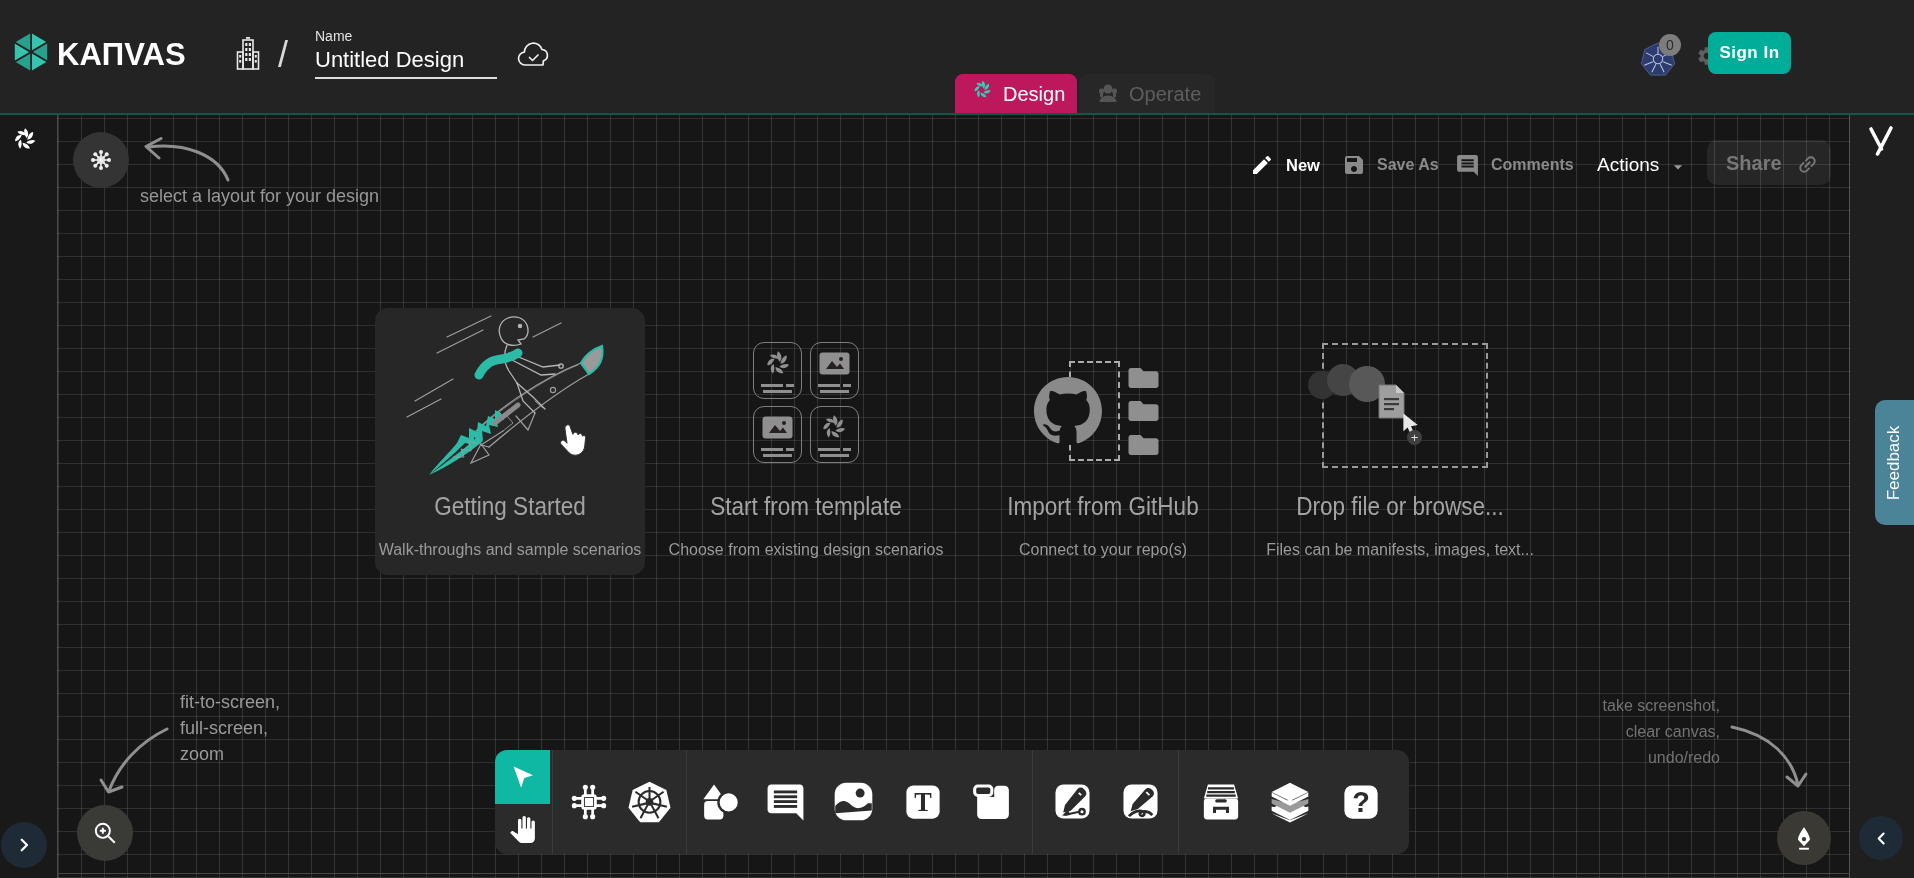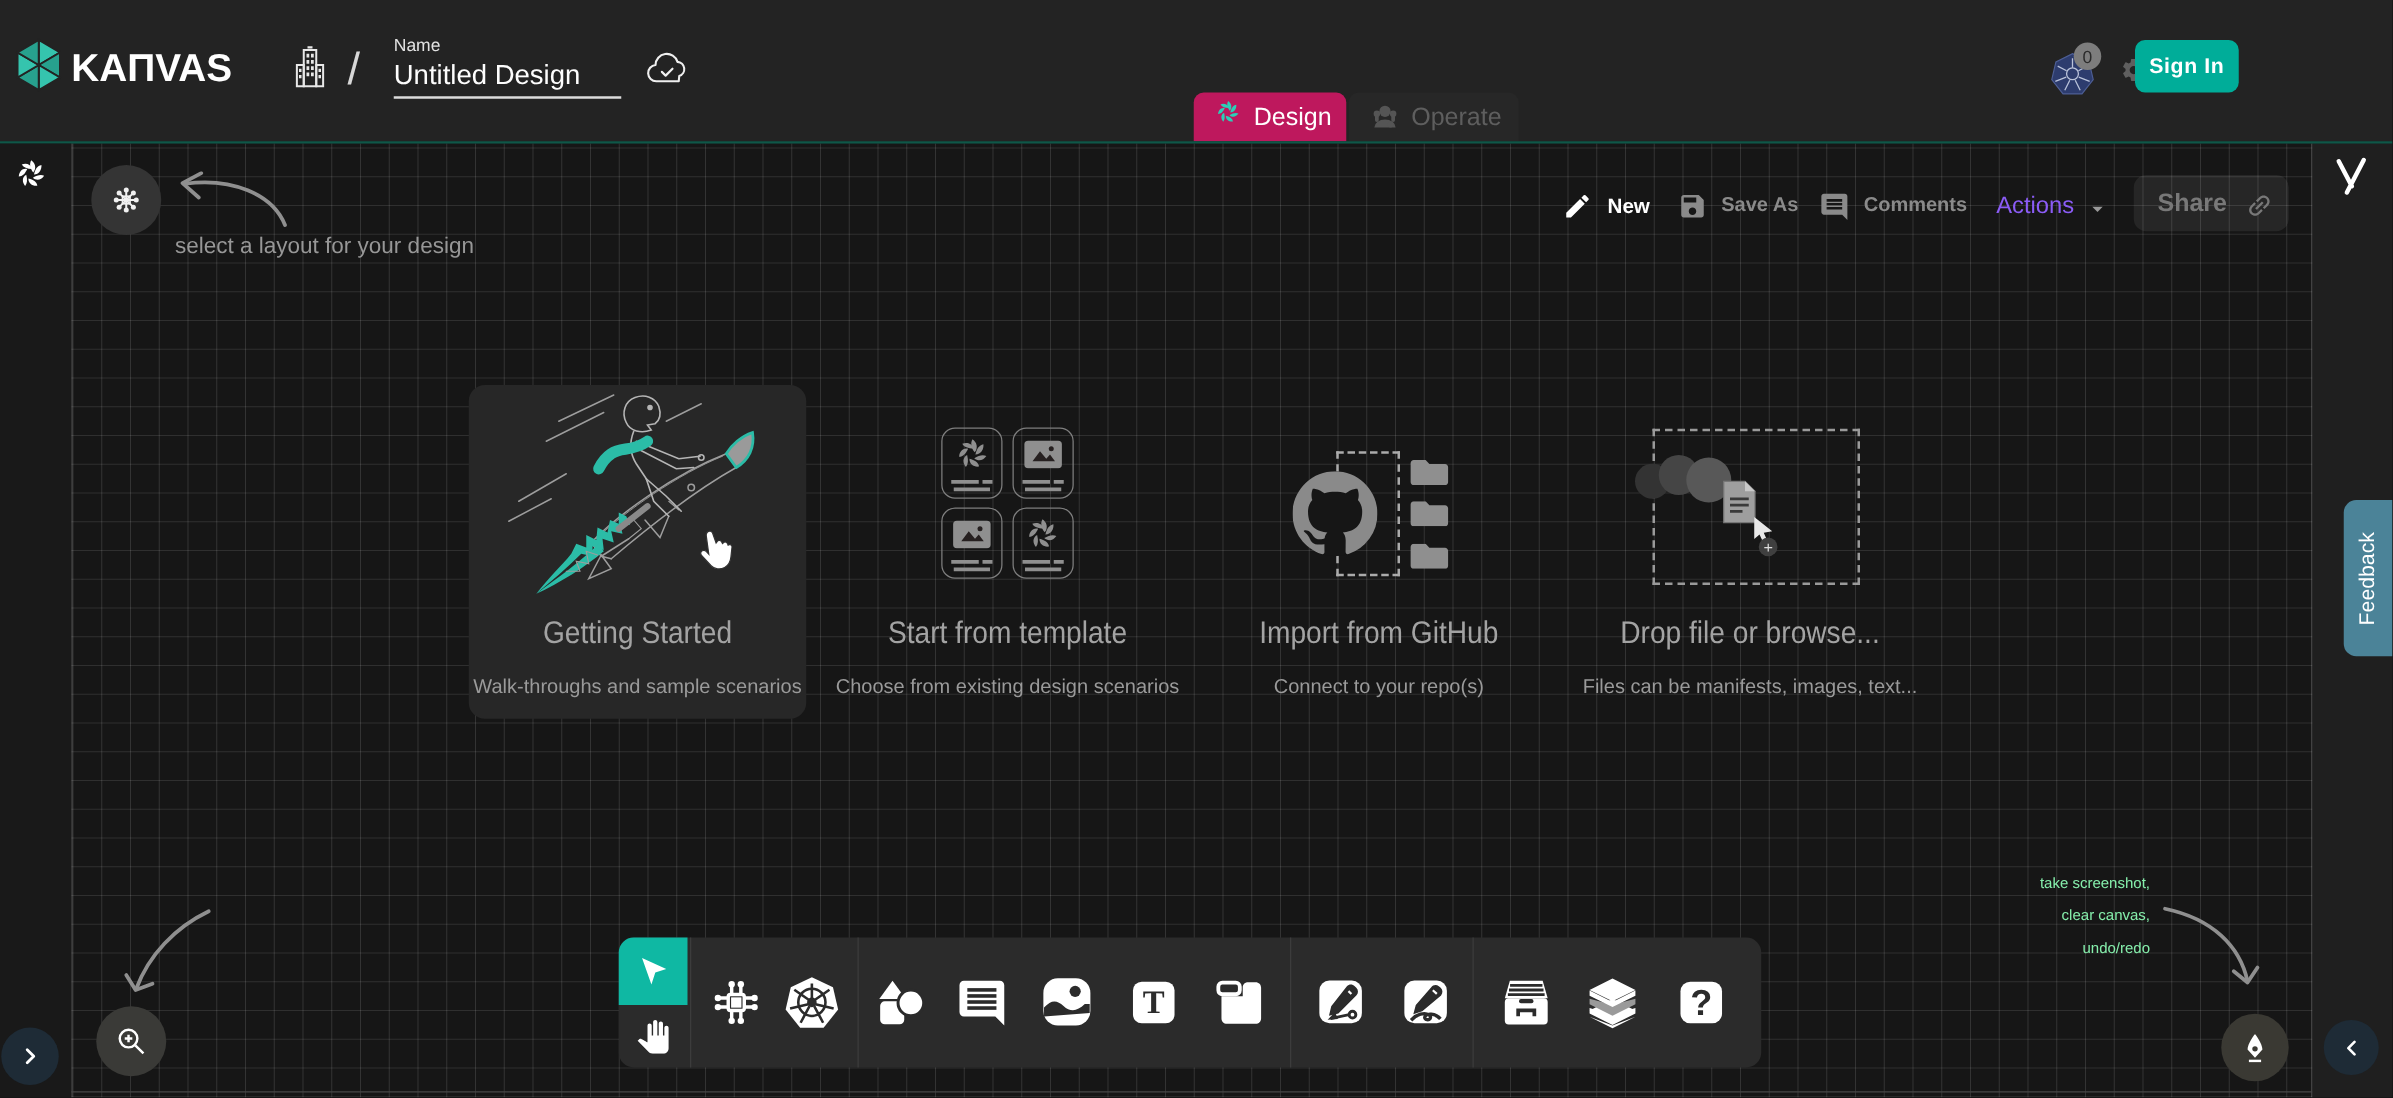--- a/index.html
+++ b/index.html
@@ -124,21 +124,21 @@
       </svg>
     <div class="abs" style="left:1286px;top:41px;font-size:16.5px;font-weight:bold;color:#fff">New</div>
     <svg class="abs" style="left:1342px;top:38px" width="24" height="24" viewBox="0 0 24 24">
         <path fill="#8a8a8a" d="M17 3H5c-1.11 0-2 .9-2 2v14c0 1.1.89 2 2 2h14c1.1 0 2-.9 2-2V7l-4-4zm-5 16c-1.66 0-3-1.34-3-3s1.34-3 3-3 3 1.34 3 3-1.34 3-3 3zm3-10H5V5h10v4z"></path>
       </svg>
     <div class="abs" style="left:1377px;top:41px;font-size:16px;font-weight:bold;color:#8a8a8a">Save As</div>
     <svg class="abs" style="left:1455px;top:38px" width="25" height="25" viewBox="0 0 24 24">
         <path fill="#8a8a8a" d="M21.99 4c0-1.1-.89-2-1.99-2H4c-1.1 0-2 .9-2 2v12c0 1.1.9 2 2 2h14l4 4-.01-18zM18 14H6v-2h12v2zm0-3H6V9h12v2zm0-3H6V6h12v2z"></path>
       </svg>
     <div class="abs" style="left:1491px;top:41px;font-size:16px;font-weight:bold;color:#8a8a8a">Comments</div>
-    <div class="abs" style="left:1597px;top:39px;font-size:19px;color:#8b5cf6">Actions</div>
+    <div class="abs" style="left:1597px;top:39px;font-size:19px;color:#ffffff">Actions</div>
     <svg class="abs" style="left:1668px;top:42px" width="20" height="20" viewBox="0 0 24 24">
         <path fill="#999" d="M7 10l5 5 5-5z"></path>
       </svg>
     <div class="abs" style="left:1707px;top:25px;width:124px;height:45px;background:rgba(255,255,255,0.07);border-radius:10px"></div>
     <div class="abs" style="left:1726px;top:37px;font-size:20px;color:#787878;font-weight:bold">Share</div>
     <svg class="abs" style="left:1796px;top:38px;transform:rotate(-45deg)" width="23" height="23" viewBox="0 0 24 24">
         <path fill="#787878" d="M3.9 12c0-1.71 1.39-3.1 3.1-3.1h4V7H7c-2.76 0-5 2.24-5 5s2.24 5 5 5h4v-1.9H7c-1.71 0-3.1-1.39-3.1-3.1zM8 13h8v-2H8v2zm9-6h-4v1.9h4c1.71 0 3.1 1.39 3.1 3.1s-1.39 3.1-3.1 3.1h-4V17h4c2.76 0 5-2.24 5-5s-2.24-5-5-5z"></path>
       </svg>
 
     <svg class="abs" style="left:12px;top:11px" width="26" height="26" viewBox="0 0 24 24">
@@ -428,26 +428,27 @@
         </svg>
     </div>
     <div class="abs" style="left:77px;top:690px;width:56px;height:56px;border-radius:50%;background:#3a3a37;display:flex;align-items:center;justify-content:center">
       <svg width="26" height="26" viewBox="0 0 24 24">
           <g stroke="#fff" stroke-width="1.8" fill="none">
             <circle cx="10" cy="10" r="6.5"></circle>
             <path d="M15 15 L21 21 M10 7.2 V12.8 M7.2 10 H12.8"></path>
           </g>
         </svg>
     </div>
+    <div class="abs" style="left:180px;top:574px;font-size:18px;color:#999;line-height:26px">fit-to-screen,<br>full-screen,<br>zoom</div>
     <svg class="abs" style="left:95px;top:605px" width="85" height="85" viewBox="0 0 85 85">
       <path d="M72 9 C45 22 24 44 14 71" fill="none" stroke="#8f8f8f" stroke-width="3" stroke-linecap="round"></path>
       <path d="M6 60 L13.5 72 L27 67" fill="none" stroke="#8f8f8f" stroke-width="3" stroke-linecap="round" stroke-linejoin="round"></path>
     </svg>
 
-    <div class="abs" style="left:1540px;top:578px;width:180px;text-align:right;font-size:12px;color:#86efac;line-height:26px">take screenshot,<br>clear canvas,<br>undo/redo</div>
+    <div class="abs" style="left:1540px;top:578px;width:180px;text-align:right;font-size:16px;color:#737373;line-height:26px">take screenshot,<br>clear canvas,<br>undo/redo</div>
     <svg class="abs" style="left:1720px;top:600px" width="90" height="85" viewBox="0 0 90 85">
       <path d="M12 12 C50 20 72 42 78 70" fill="none" stroke="#8f8f8f" stroke-width="3" stroke-linecap="round"></path>
       <path d="M67 62 L78 71 L86 59" fill="none" stroke="#8f8f8f" stroke-width="3" stroke-linecap="round" stroke-linejoin="round"></path>
     </svg>
     <div class="abs" style="left:1777px;top:696px;width:54px;height:54px;border-radius:50%;background:#3a3933;display:flex;align-items:center;justify-content:center">
       <svg width="26" height="26" viewBox="0 0 24 24">
           <path fill="#fff" d="M12 2 C12 2 6.5 9 6.5 13.5 L12 19.5 L17.5 13.5 C17.5 9 12 2 12 2 Z M12 15 a2 2 0 1 1 0-4 a2 2 0 0 1 0 4 Z"></path>
           <rect x="7.5" y="21" width="9" height="1.8" fill="#fff"></rect>
         </svg>
     </div>

